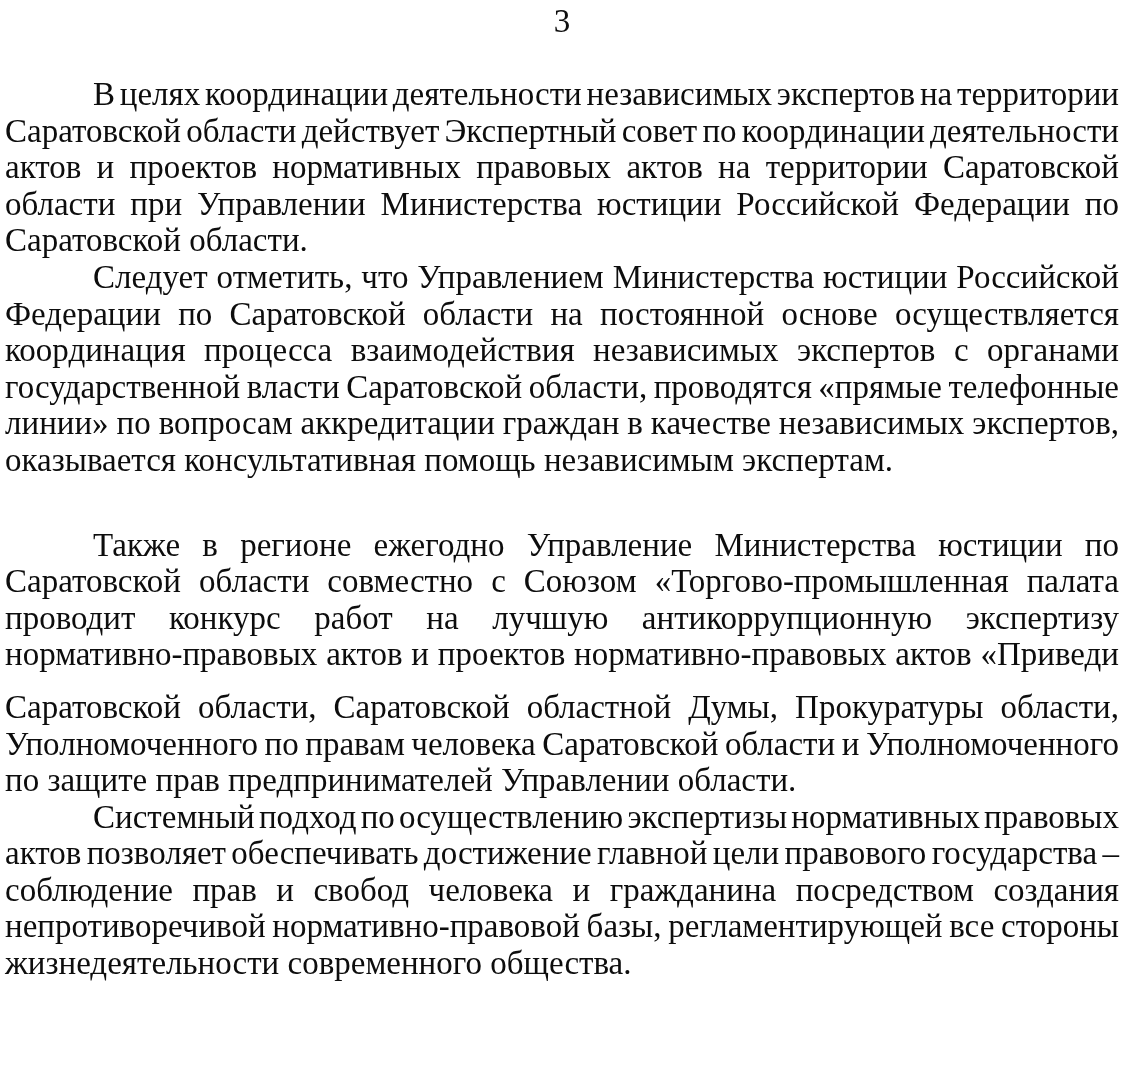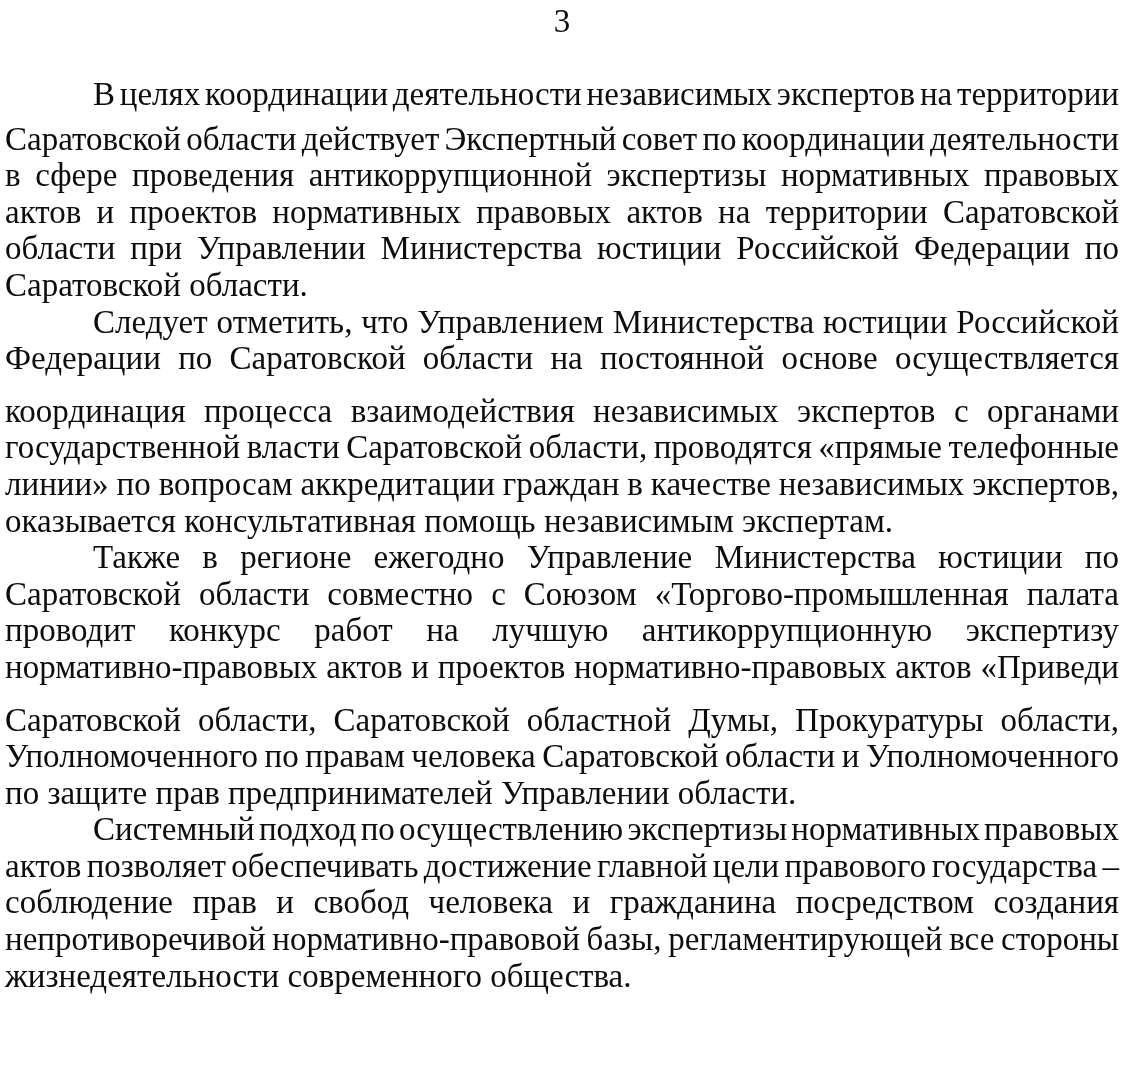--- a/index.html
+++ b/index.html
@@ -48,36 +48,35 @@
   }
 </style>
 </head>
 <body>
 
 <div class="page">
   <div class="page-number">3</div>
   <div class="document-body">
       <div class="paragraph">
         <div class="line first-line" style="word-spacing: -3.51339px;"><span class="line-text">В целях координации деятельности независимых экспертов на территории</span></div>
-        <div class="line" style="word-spacing: -3.08259px; margin-top: 8px;"><span class="line-text">Саратовской области действует Экспертный совет по координации деятельности</span></div>
-        <div class="line" style="word-spacing: 6.33594px;"><span class="line-text">в сфере проведения антикоррупционной экспертизы нормативных правовых</span></div>
+        <div class="line" style="word-spacing: -3.08259px;"><span class="line-text">Саратовской области действует Экспертный совет по координации деятельности</span></div>
         <div class="line" style="word-spacing: 7.06055px;"><span class="line-text">актов и проектов нормативных правовых актов на территории Саратовской</span></div>
         <div class="line" style="word-spacing: 6.7433px;"><span class="line-text">области при Управлении Министерства юстиции Российской Федерации по</span></div>
         <div class="line last-line"><span class="line-text">Саратовской области.</span></div>
       </div>
       <div class="paragraph">
         <div class="line first-line" style="word-spacing: 0.700521px;"><span class="line-text">Следует отметить, что Управлением Министерства юстиции Российской</span></div>
         <div class="line" style="word-spacing: 9.03571px;"><span class="line-text">Федерации по Саратовской области на постоянной основе осуществляется</span></div>
-        <div class="line" style="word-spacing: 10.1849px; margin-top: 16px;"><span class="line-text">координация процесса взаимодействия независимых экспертов с органами</span></div>
+        <div class="line" style="word-spacing: 10.1849px;"><span class="line-text">координация процесса взаимодействия независимых экспертов с органами</span></div>
         <div class="line" style="word-spacing: -1.76042px;"><span class="line-text">государственной власти Саратовской области, проводятся «прямые телефонные</span></div>
         <div class="line" style="word-spacing: -0.302734px;"><span class="line-text">линии» по вопросам аккредитации граждан в качестве независимых экспертов,</span></div>
         <div class="line last-line"><span class="line-text">оказывается консультативная помощь независимым экспертам.</span></div>
       </div>
       <div class="paragraph">
-        <div class="line first-line" style="word-spacing: 14.0268px;"><span class="line-text">Также в регионе ежегодно Управление Министерства юстиции по</span></div>
+        <div class="line first-line" style="word-spacing: 14.0268px; margin-top: 48px;"><span class="line-text">Также в регионе ежегодно Управление Министерства юстиции по</span></div>
         <div class="line" style="word-spacing: 9.78646px;"><span class="line-text">Саратовской области совместно с Союзом «Торгово-промышленная палата</span></div>
         <div class="line" style="word-spacing: 25.3151px;"><span class="line-text">проводит конкурс работ на лучшую антикоррупционную экспертизу</span></div>
         <div class="line" style="word-spacing: 0.601562px;"><span class="line-text">нормативно-правовых актов и проектов нормативно-правовых актов «Приведи</span></div>
         <div class="line" style="word-spacing: 8.78125px; margin-top: 16px;"><span class="line-text">Саратовской области, Саратовской областной Думы, Прокуратуры области,</span></div>
         <div class="line" style="word-spacing: -1.68304px;"><span class="line-text">Уполномоченного по правам человека Саратовской области и Уполномоченного</span></div>
         <div class="line last-line"><span class="line-text">по защите прав предпринимателей Управлении области.</span></div>
       </div>
       <div class="paragraph">
         <div class="line first-line" style="word-spacing: -4.07292px;"><span class="line-text">Системный подход по осуществлению экспертизы нормативных правовых</span></div>
         <div class="line" style="word-spacing: -2.88867px;"><span class="line-text">актов позволяет обеспечивать достижение главной цели правового государства –</span></div>

